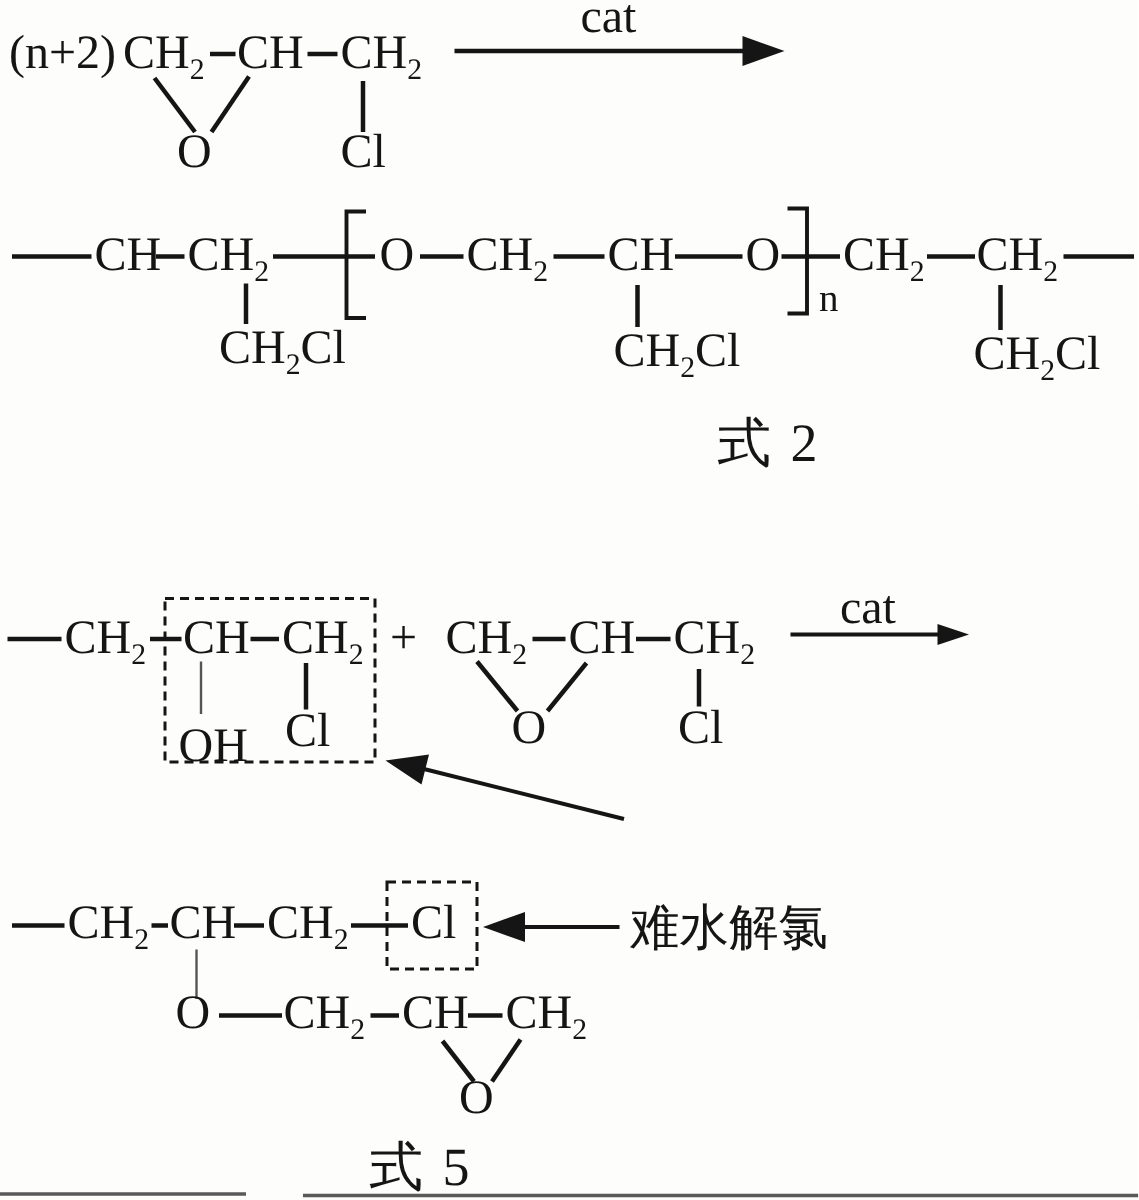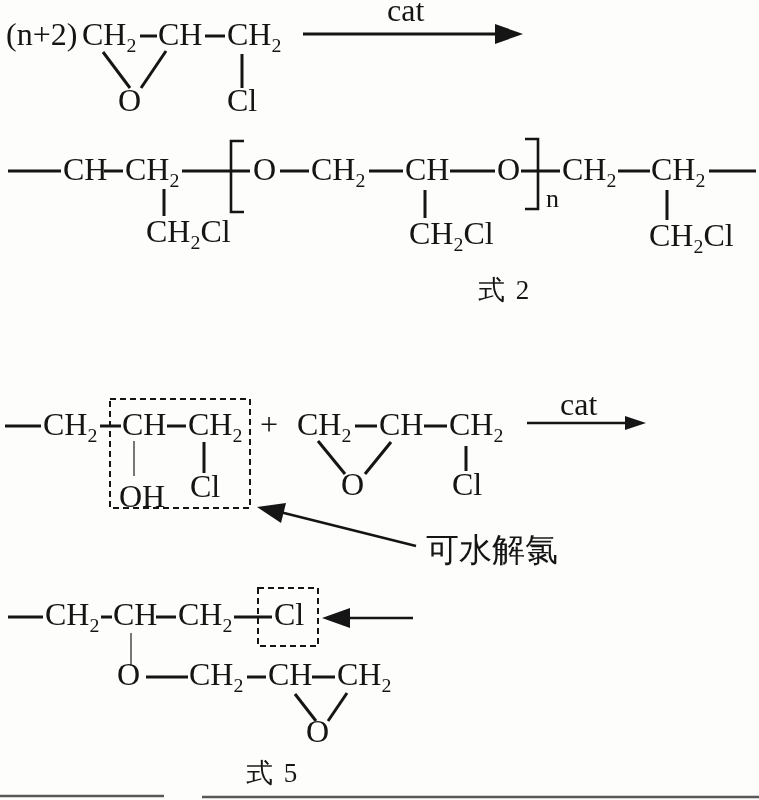--- a/index.html
+++ b/index.html
@@ -16,21 +16,21 @@
     font-family:"Liberation Serif", serif;
     font-size:32px;
     line-height:1;
     color:#151515;
     white-space:nowrap;
     letter-spacing:0px;
   }
   .t sub{font-size:0.62em;line-height:0;}
   .small{font-size:26px;}
   .cjk{font-size:33px;}
-  .caption{font-size:27px;letter-spacing:2px;}
+  .caption{font-size:36px;letter-spacing:2px;}
 </style>
 </head>
 <body>
 
 <div class="canvas">
 
   <svg class="layer" width="759" height="800" viewBox="0 0 759 800">
     <g stroke="#151515" stroke-width="3" fill="none">
 
       <line x1="140" y1="36" x2="157" y2="36"></line>
@@ -136,26 +136,26 @@
   <span class="t" style="left:188px;top:408px"><span>CH</span><sub>2</sub></span>
   <span class="t" style="left:119px;top:480px">OH</span>
   <span class="t" style="left:190px;top:470px">Cl</span>
   <span class="t" style="left:260px;top:408px">+</span>
   <span class="t" style="left:297px;top:408px"><span>CH</span><sub>2</sub></span>
   <span class="t" style="left:379px;top:408px">CH</span>
   <span class="t" style="left:449px;top:408px"><span>CH</span><sub>2</sub></span>
   <span class="t" style="left:341px;top:468px">O</span>
   <span class="t" style="left:452px;top:468px">Cl</span>
   <span class="t" style="left:560px;top:388px">cat</span>
-  <span class="t cjk" style="left:426px;top:534px">可水解氯</span>
 
   <span class="t" style="left:45px;top:598px"><span>CH</span><sub>2</sub></span>
   <span class="t" style="left:113px;top:598px">CH</span>
   <span class="t" style="left:178px;top:598px"><span>CH</span><sub>2</sub></span>
   <span class="t" style="left:274px;top:598px">Cl</span>
+  <span class="t cjk" style="left:420px;top:603px">难水解氯</span>
   <span class="t" style="left:117px;top:658px">O</span>
   <span class="t" style="left:189px;top:658px"><span>CH</span><sub>2</sub></span>
   <span class="t" style="left:268px;top:658px">CH</span>
   <span class="t" style="left:337px;top:658px"><span>CH</span><sub>2</sub></span>
   <span class="t" style="left:306px;top:715px">O</span>
   <span class="t caption" style="left:246px;top:760px">式 5</span>
 
 </div>
 
 </body></html>

